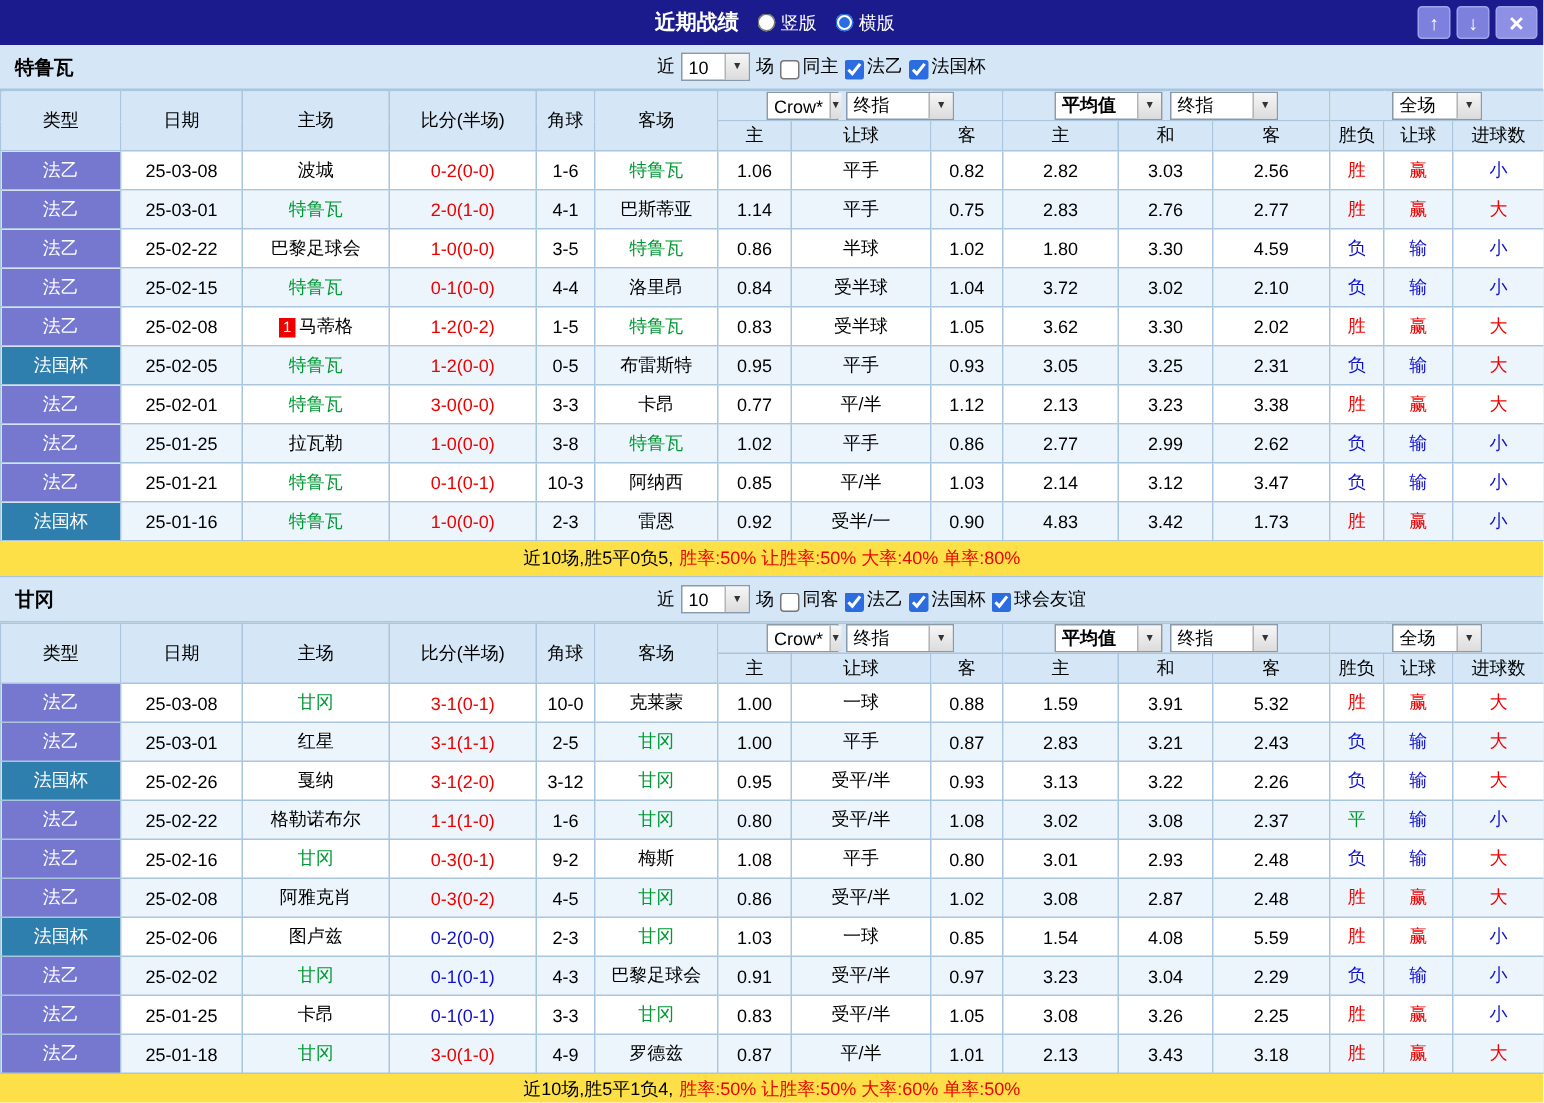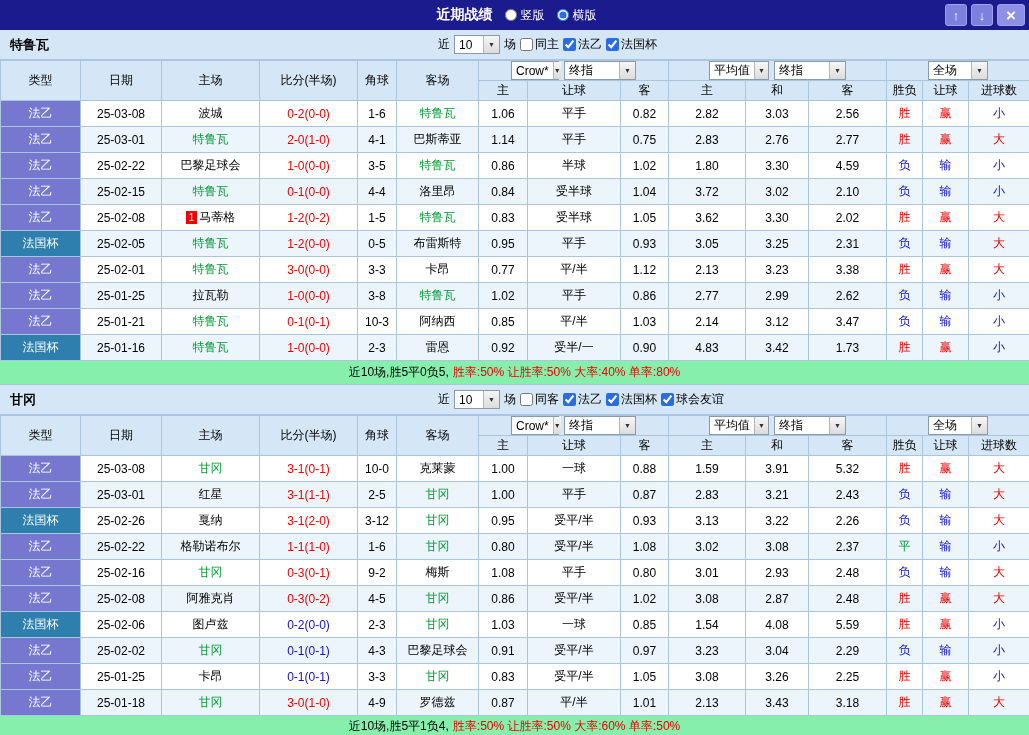--- a/index.html
+++ b/index.html
@@ -21,33 +21,33 @@
             font-size:13px; font-weight:bold; border-radius:3px; cursor:pointer; line-height:1;
             display:flex; align-items:center; justify-content:center; }
   .tb-btn.close { width:28px; background:#8d90e4; font-size:17px; }
 
   
   .section-bar { height:30px; background:#d5e7f6; border-bottom:1px solid #aac6de;
                  position:relative; display:flex; align-items:center; }
   .team-name { font-weight:bold; font-size:13px; padding-left:10px; }
   .filter-group { position:absolute; left:438px; top:0; bottom:0;
                   display:flex; align-items:center; gap:4px; white-space:nowrap; }
-  .cb { display:inline-flex; align-items:center; gap:2px; cursor:pointer; }
+  .cb { display:inline-flex; align-items:flex-end; gap:2px; cursor:pointer; }
   .cb input { width:13px; height:13px; accent-color:#2b6de0; margin:0; cursor:pointer; }
 
   
   .dd { display:inline-flex; align-items:stretch; background:#fff; border:1px solid #8a9aa8;
         height:19px; cursor:pointer; vertical-align:middle; }
   .dd .dd-label { padding:0 4px; display:flex; align-items:center; white-space:nowrap; flex:1; }
   .dd .caret { width:16px; background:linear-gradient(#f6f6f6,#dcdcdc); border-left:1px solid #b5b5b5;
                display:flex; align-items:center; justify-content:center; font-size:7px; color:#333; }
   .dd-count { width:46px; }
   .dd-crow  { width:48px; }
   .dd-final { width:72px; }
-  .dd-avg   { width:60px; }
+  .dd-avg   { width:72px;font-weight:bold; }
   .dd-full  { width:60px; }
 
   
   table { border-collapse:collapse; table-layout:fixed; width:1029px; }
   th, td { border:1px solid #aac6de; text-align:center; overflow:hidden; white-space:nowrap; }
   thead th { background:#d5e7f6; font-weight:normal; height:20px; font-size:12px; }
   thead th .ddwrap { display:flex; align-items:center; justify-content:center; gap:5px; }
   tbody td { height:26px; }
   .odd td  { background:#ffffff; }
   .even td { background:#ecf5fc; }
@@ -57,21 +57,21 @@
   .c-blue  { color:#1111cc; }
   .c-green { color:#009933; }
   .team { cursor:pointer; }
   .team.focus { color:#009933; }
   .badge { display:none; background:#ee0000; color:#fff; font-size:10px; line-height:13px;
            padding:0 3px; margin-right:2px; }
   .badge.show { display:inline-block; }
 
   
   .summary { height:24px; display:flex; align-items:center; justify-content:center;
-             background:#86efac; border-bottom:1px solid #aac6de; gap:4px; }
+             background:#fde047; border-bottom:1px solid #aac6de; gap:4px; }
   .summary.last { height:21px; border-bottom:none; }
   .s-stats { color:#ee0000; }
 </style>
 </head>
 <body>
 
 <div id="app">
 
   <div class="titlebar">
     <div class="tb-center">

